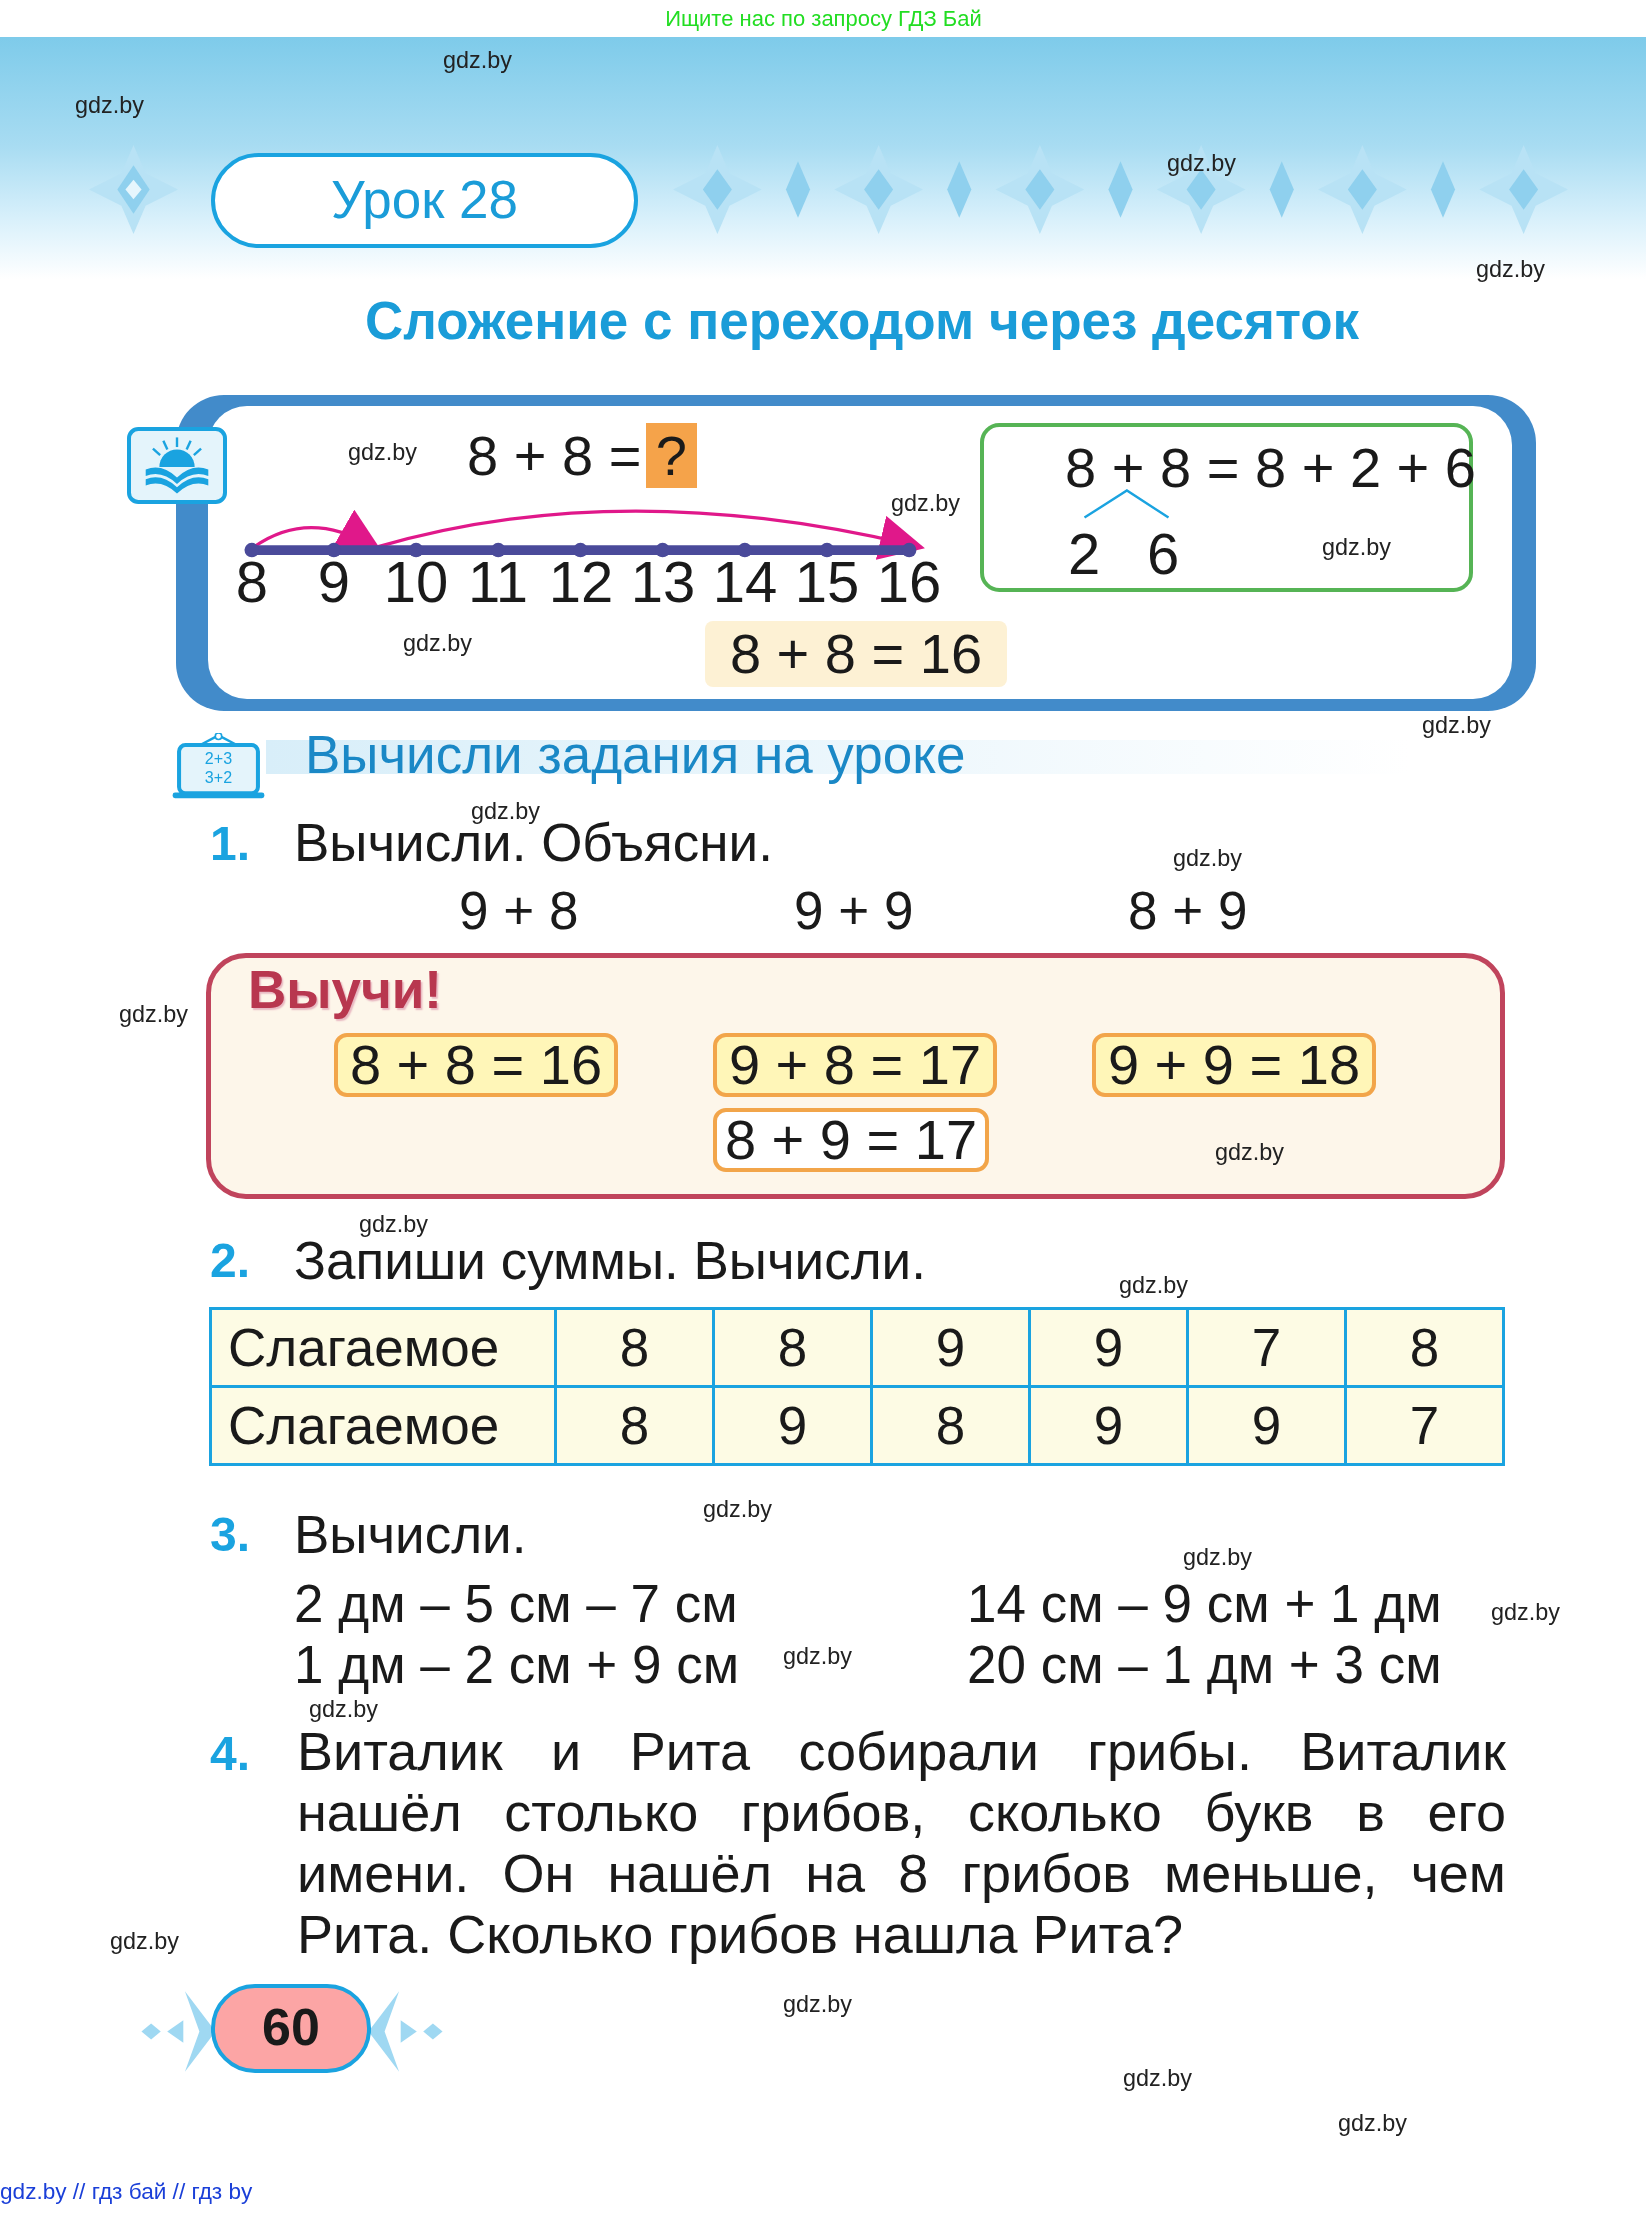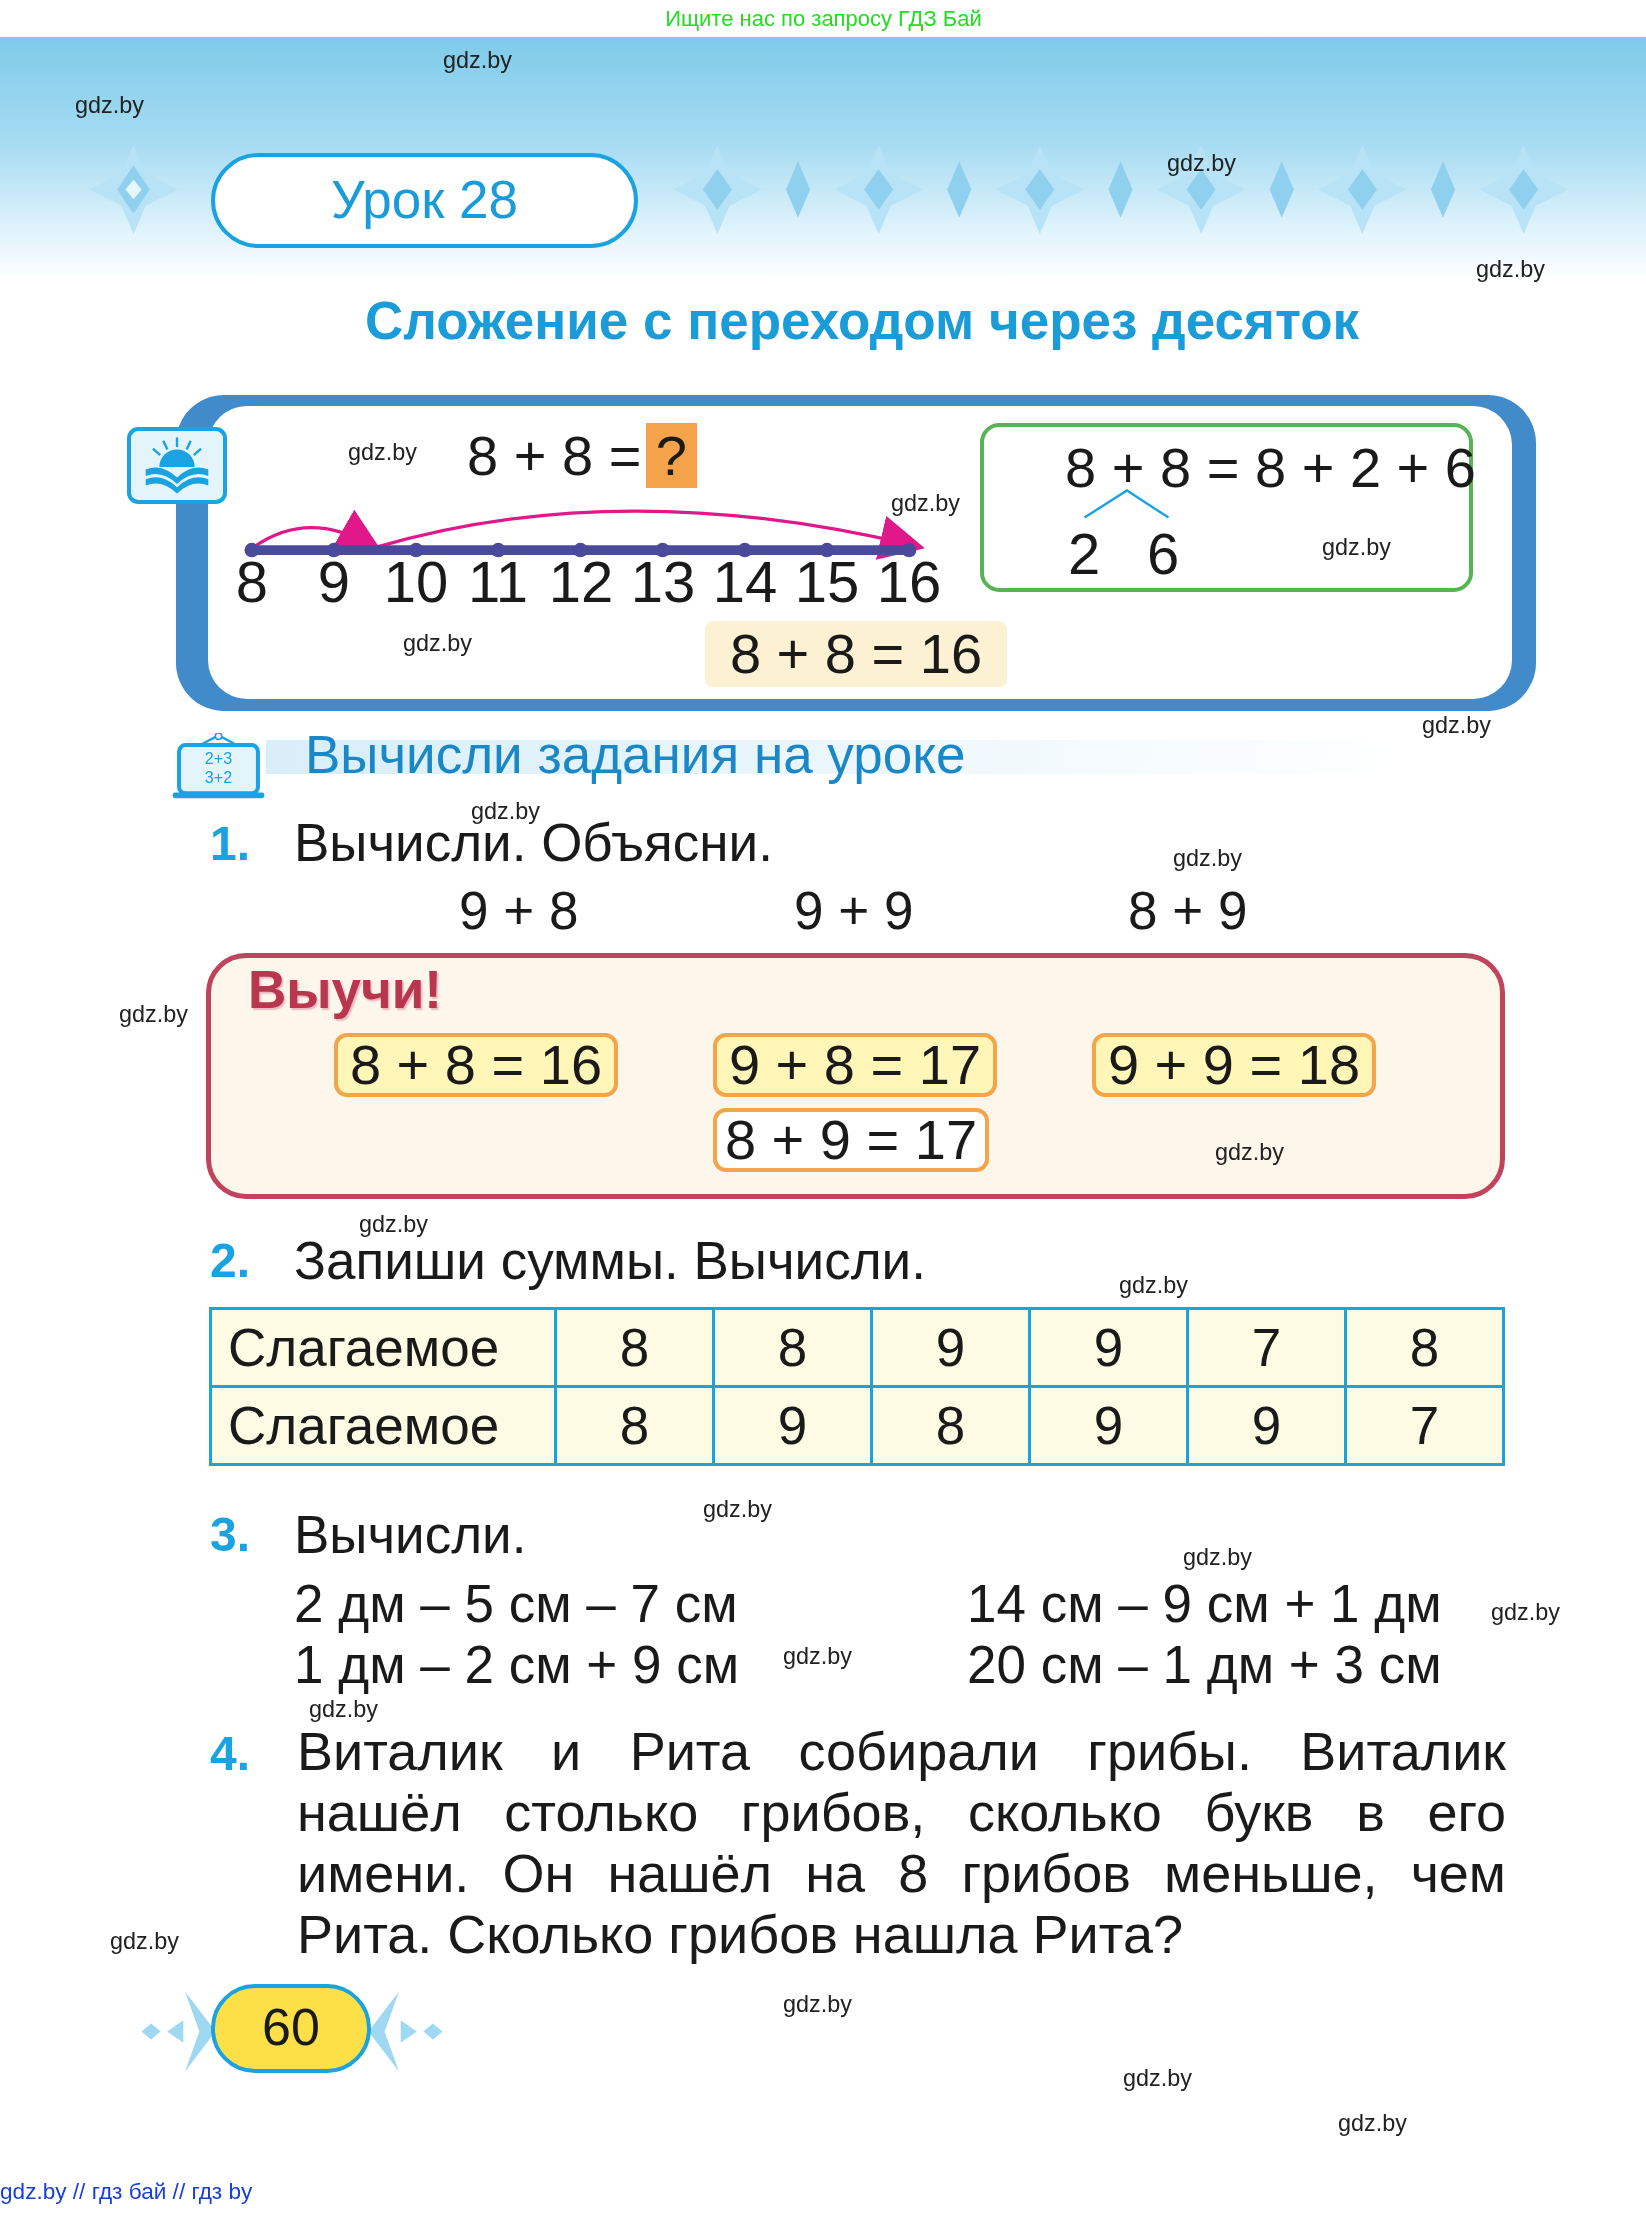--- a/index.html
+++ b/index.html
@@ -37,21 +37,21 @@
   .learn-box { left:206px; top:953px; width:1299px; height:246px; background:#fdf6ea; border:5.6px solid #c0445c; border-radius:40px; box-sizing:border-box; }
   .learn-title { left:248px; top:959px; font-size:53px; font-weight:bold; color:#b8374f; text-shadow:1.6px 2.4px 1.6px #e8b7c1; }
   .fact { position:absolute; height:64px; border:4px solid #f2a54a; border-radius:13px; box-sizing:border-box; font-size:56px; line-height:56px; text-align:center; }
   .fact.yellow { background:#fff6b8; }
   .fact.white { background:#ffffff; }
   table.addends { position:absolute; left:209px; top:1307px; width:1296px; border-collapse:collapse; background:#fdfbe4; }
   table.addends td { border:3.2px solid #1aa3e0; height:75px; font-size:53px; text-align:center; padding:0; }
   table.addends td.lbl { text-align:left; padding-left:16px; width:326px; }
   .para { left:297px; top:1721px; width:1209px; font-size:54px; line-height:61px; text-align:justify; }
   .page-badge { left:135px; top:1991px; width:314px; height:81px; }
-  .page-pill { left:211px; top:1984px; width:160px; height:89px; border:4.8px solid #1aa3e0; border-radius:44px; background:#fde047; box-sizing:border-box; text-align:center; font-size:52px; line-height:79px; }
+  .page-pill { left:211px; top:1984px; width:160px; height:89px; border:4.8px solid #1aa3e0; border-radius:44px; background:#fca5a5; box-sizing:border-box; text-align:center; font-size:52px; line-height:79px;font-weight:bold; }
   .footer { left:0; top:2179px; width:1647px; text-align:left; color:#1a3fd8; font-size:22.6px; }
 </style>
 </head>
 <body>
 
 <div class="abs topbar">
   <span>Ищите нас по запросу ГДЗ Бай</span>
 </div>
 
 <div class="abs header-bg"></div>

